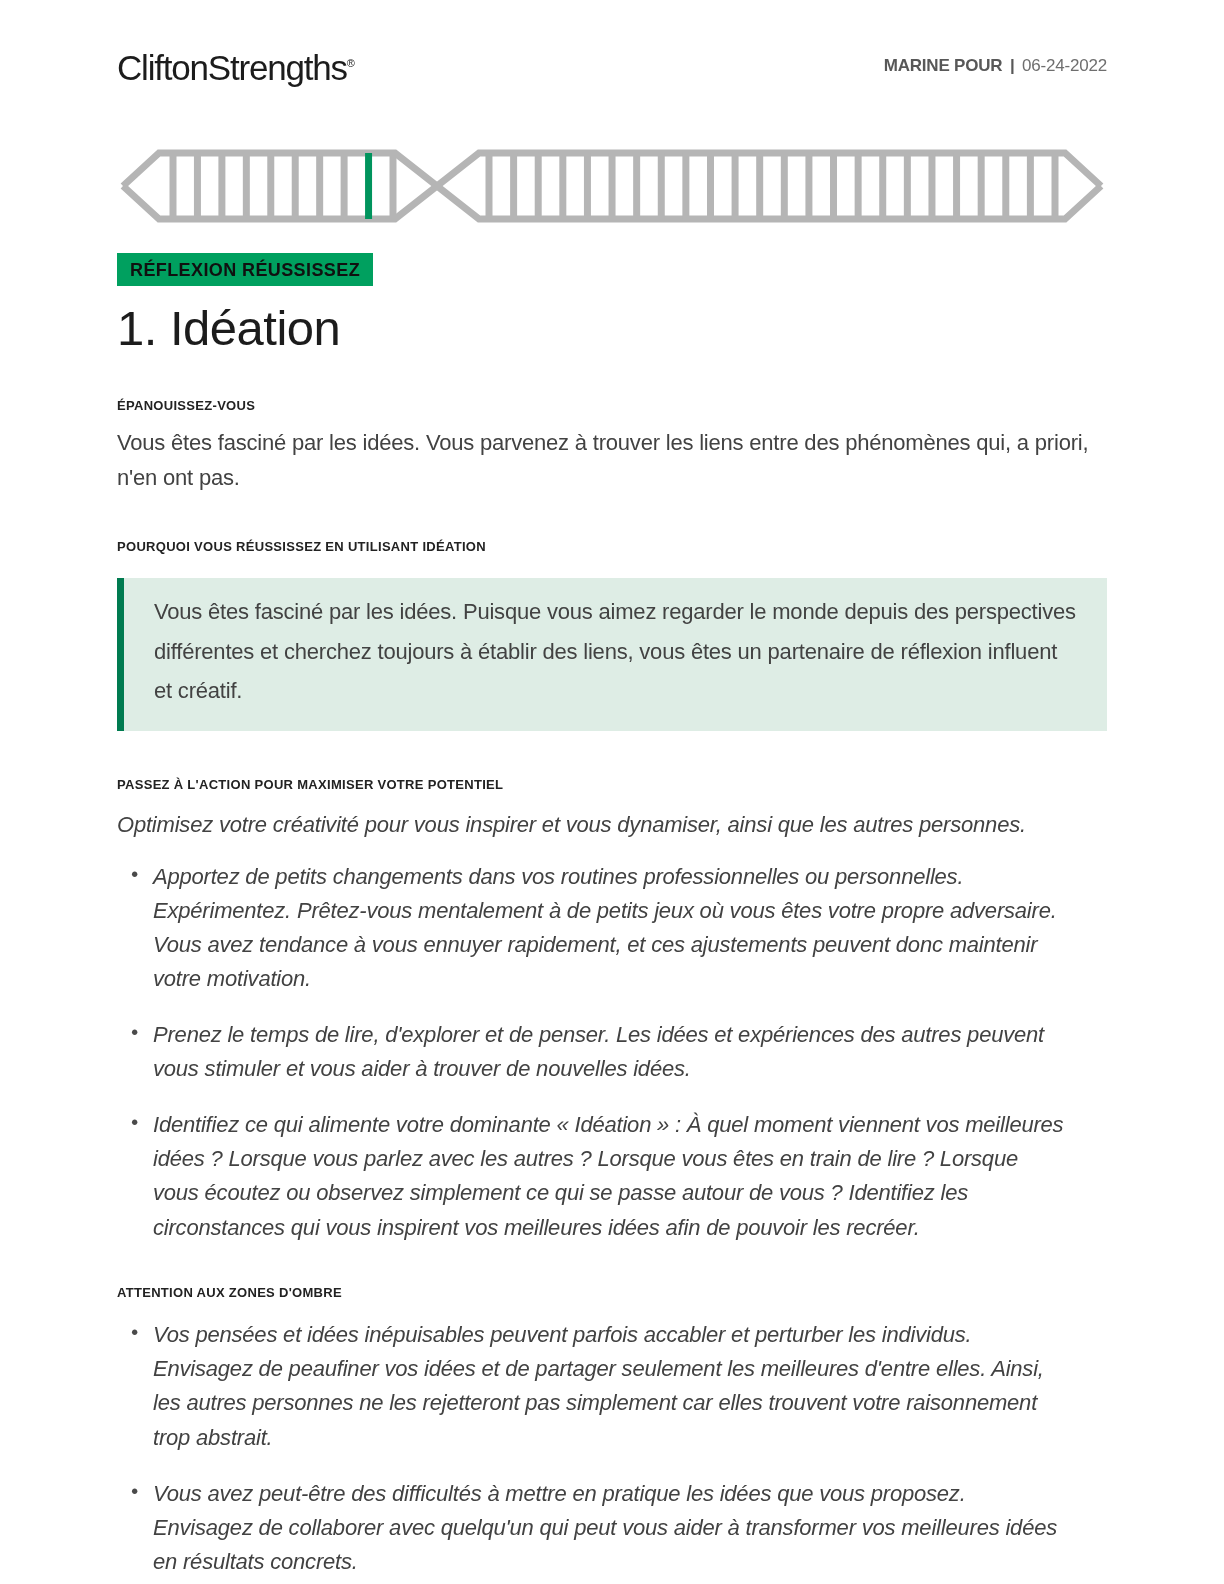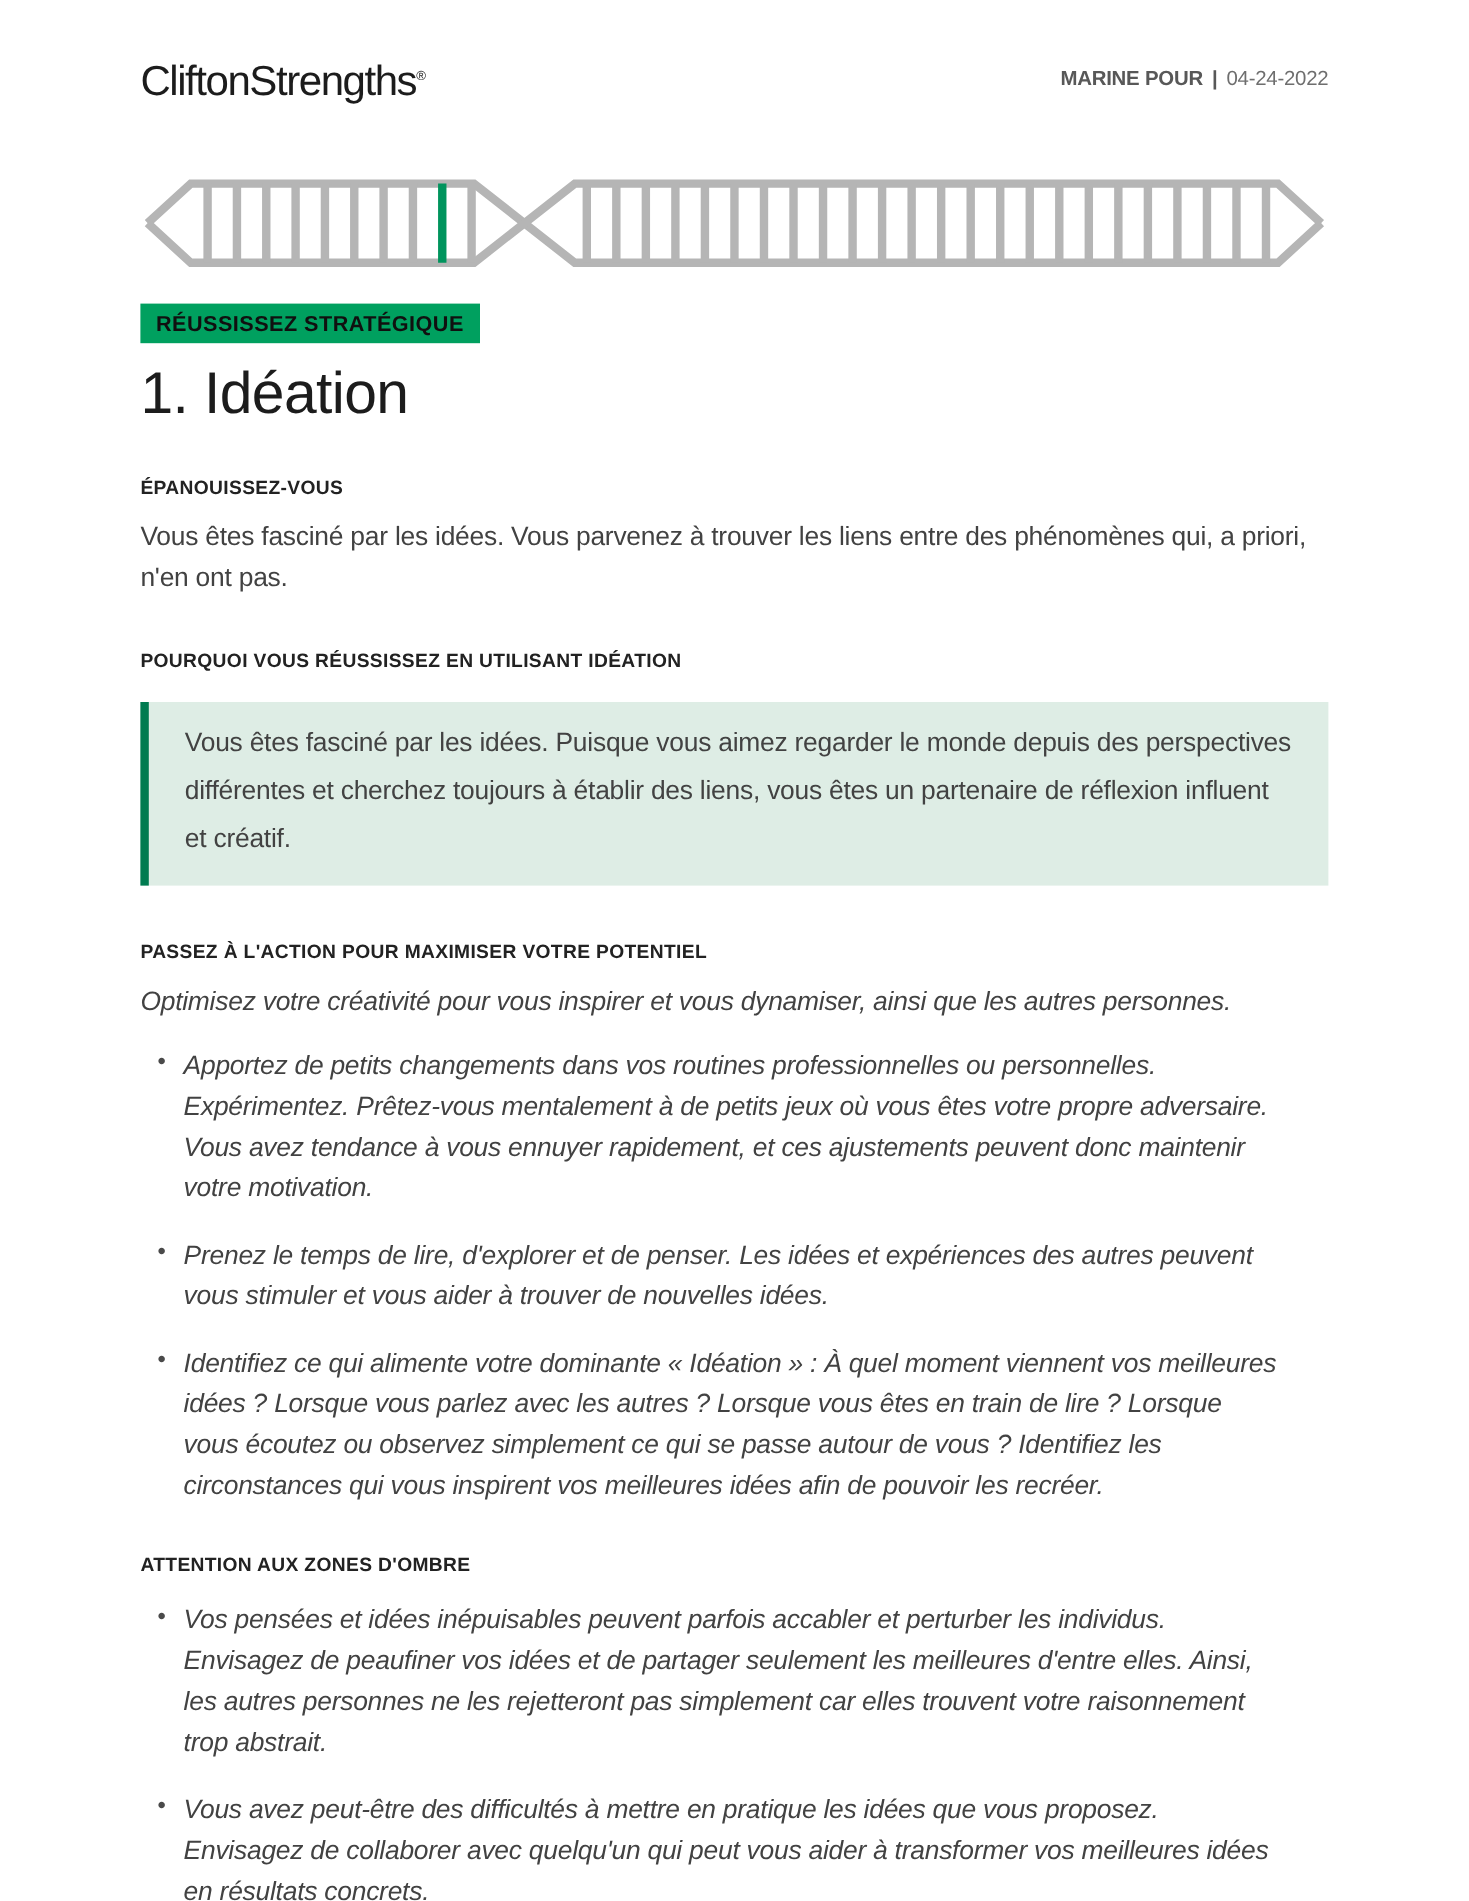--- a/index.html
+++ b/index.html
@@ -66,21 +66,21 @@
   .theme-title {
     margin-top: 16px;
     font-size: 49px;
     font-weight: 300;
     letter-spacing: -0.5px;
     color: #1c1c1c;
     line-height: 1.1;
   }
   
   .section-heading {
-    font-size: 16px;
+    font-size: 13px;
     font-weight: 700;
     letter-spacing: 0.3px;
     color: #222222;
     line-height: 1.2;
   }
   .h-thrive  { margin-top: 42px; }
   .h-why     { margin-top: 44px; }
   .h-action  { margin-top: 46px; }
   .h-blind   { margin-top: 40px; }
   .body-text {
@@ -144,21 +144,21 @@
 
 <div class="page">
 
   <div class="header">
     <div class="logo">
       <span>CliftonStrengths</span><sup>®</sup>
     </div>
     <div class="header-right">
       <span class="person-name">MARINE POUR</span>
       <span class="header-sep">|</span>
-      <span class="report-date">04-24-2022</span>
+      <span class="report-date">06-24-2022</span>
     </div>
   </div>
 
   <div class="dna-wrap">
     <svg viewBox="0 0 990 90">
       <g fill="none" stroke-width="7" stroke-linejoin="miter">
         <path d="M6 45 L42 12 H278 L362 78 H948 L984 45" stroke="#b5b5b5"></path>
         <path d="M6 45 L42 78 H278 L362 12 H948 L984 45" stroke="#b5b5b5"></path>
       </g>
       <g id="left-bars">
@@ -195,21 +195,21 @@
           <line x1="814.9565217391305" x2="814.9565217391305" y1="12" y2="78" stroke-width="7" stroke="#b5b5b5"></line>
           <line x1="839.5652173913044" x2="839.5652173913044" y1="12" y2="78" stroke-width="7" stroke="#b5b5b5"></line>
           <line x1="864.1739130434783" x2="864.1739130434783" y1="12" y2="78" stroke-width="7" stroke="#b5b5b5"></line>
           <line x1="888.7826086956521" x2="888.7826086956521" y1="12" y2="78" stroke-width="7" stroke="#b5b5b5"></line>
           <line x1="913.3913043478261" x2="913.3913043478261" y1="12" y2="78" stroke-width="7" stroke="#b5b5b5"></line>
           <line x1="938" x2="938" y1="12" y2="78" stroke-width="7" stroke="#b5b5b5"></line>
         </g>
     </svg>
   </div>
 
-  <div class="domain-label">RÉUSSISSEZ STRATÉGIQUE</div>
+  <div class="domain-label">RÉFLEXION RÉUSSISSEZ</div>
 
   <h1 class="theme-title">1. Idéation</h1>
 
   <h2 class="section-heading h-thrive">ÉPANOUISSEZ-VOUS</h2>
   <p class="body-text thrive-body">Vous êtes fasciné par les idées. Vous parvenez à trouver les liens entre des phénomènes qui, a priori, n'en ont pas.</p>
 
   <h2 class="section-heading h-why">POURQUOI VOUS RÉUSSISSEZ EN UTILISANT IDÉATION</h2>
   <div class="quote-box">
     <p class="body-text">Vous êtes fasciné par les idées. Puisque vous aimez regarder le monde depuis des perspectives différentes et cherchez toujours à établir des liens, vous êtes un partenaire de réflexion influent et créatif.</p>
   </div>

